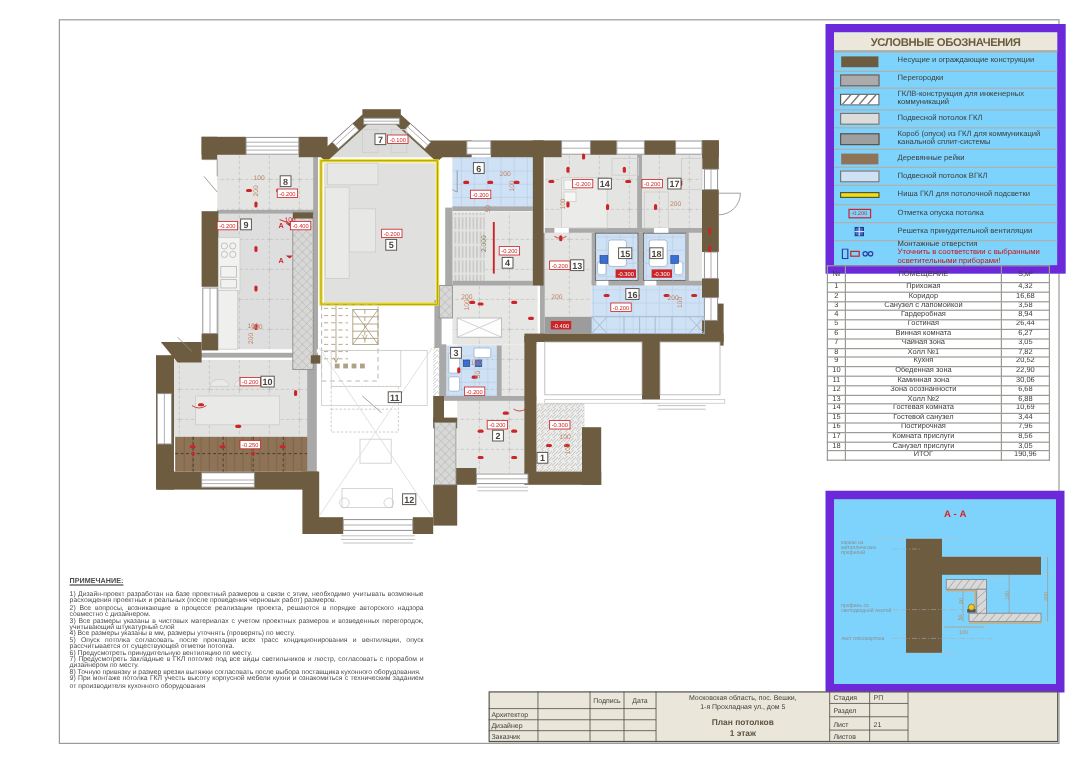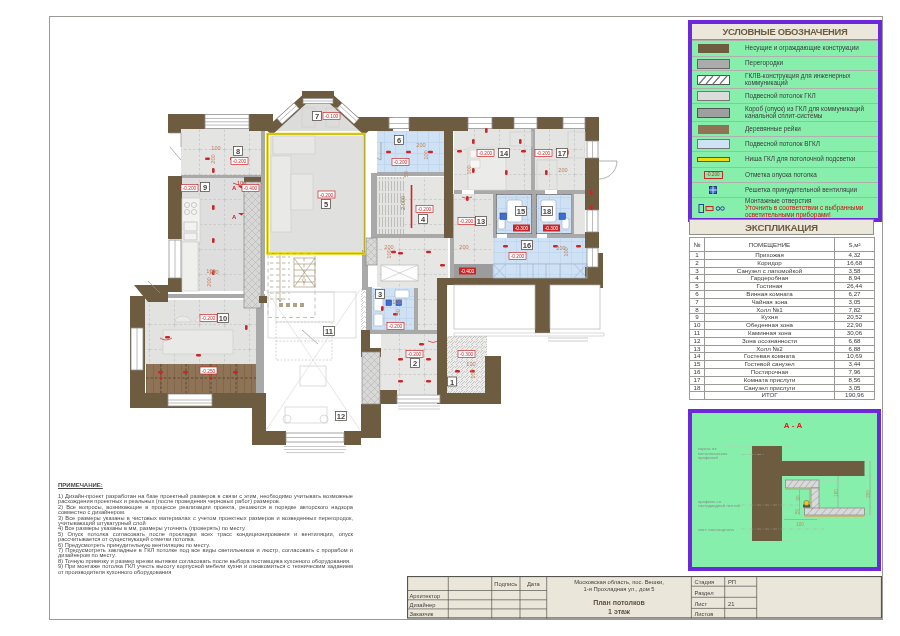--- a/index.html
+++ b/index.html
@@ -1,20 +1,20 @@
 <!DOCTYPE html>
 <html><head>
 <meta charset="utf-8">
 <style>
 html,body{margin:0;padding:0;background:#fff;}
 #page{position:relative;width:900px;height:636px;background:#fff;overflow:hidden;
   font-family:"Liberation Sans",sans-serif;}
 #frame{position:absolute;left:49px;top:16px;width:832px;height:602px;
   border:1px solid #9a9a96;}
-.panel{position:absolute;border:4px solid #6d28d9;background:#86efac;}
+.panel{position:absolute;border:7px solid #6d28d9;background:#7dd3fc;}
 .phead{background:#ece7db;color:#6b5c3e;font-weight:bold;text-align:center;
   border-bottom:1px solid #8f8f8a;}
 svg{display:block;}
 #plansvg{position:absolute;left:0;top:0;}
 #legtab td{border-top:1px solid #b0b0ac;padding:0;}
 #legtab td.sw{width:42px;}
 #legtab td:last-child{padding-left:11px;padding-right:4px;line-height:6.8px;}
 #expl table{border-collapse:collapse;width:100%;font-size:6.2px;color:#3c3c3c;table-layout:fixed;}
 #expl td{border:1px solid #9a9a96;text-align:center;padding:0;height:6.8px;line-height:6.8px;overflow:hidden;}
 </style>
@@ -646,21 +646,20 @@
                 <circle cx="24.5" cy="4.5" r="1.8" fill="none" stroke="#2c3e9e"></circle>
               </svg>
             </td>
             <td>Монтажные отверстия<br><span style="color:#cc1111;">Уточнить в соответствии с выбранными осветительными приборами!</span></td>
           </tr>
  </tbody>
       </table>
 </div>
 
 <div class="panel" id="expl" style="left:689px;top:219px;width:185px;height:180px;border:none;background:none;">
- <div class="phead" style="height:14px;font-size:9.8px;line-height:15px;border:1px solid #8f8f8a;letter-spacing:-0.2px;">ЭКСПЛИКАЦИЯ</div>
  <table style="margin-top:2px;">
   <colgroup>
           <col style="width:15px;">
           <col style="width:130px;">
           <col style="width:40px;">
   </colgroup>
         <tbody>
           <tr style="height:13px;">
             <td style="height:13px;line-height:13px;">№</td>
             <td style="height:13px;line-height:13px;">ПОМЕЩЕНИЕ</td>

